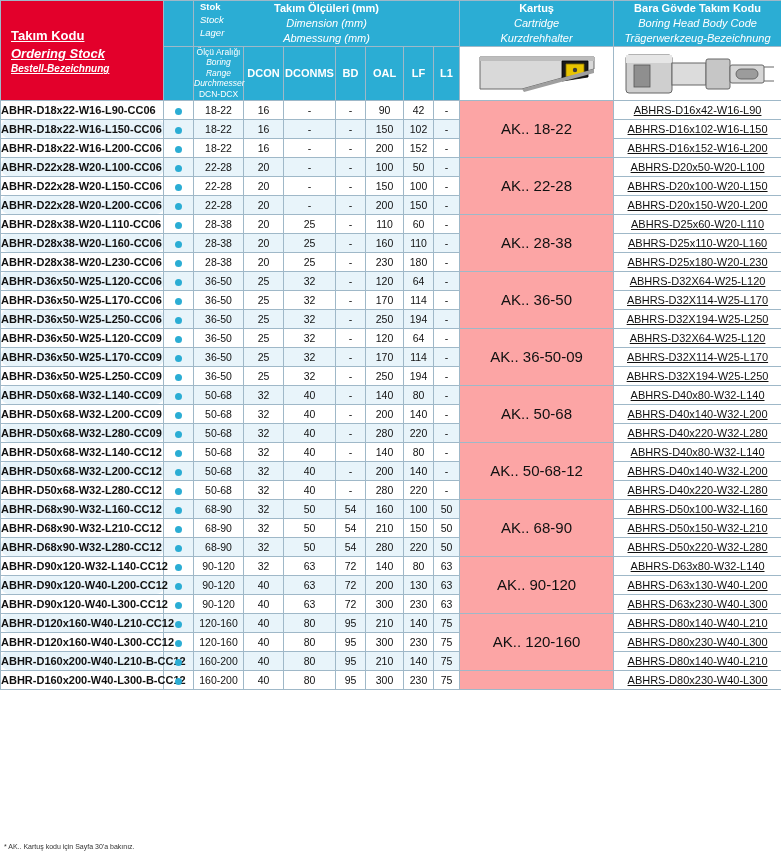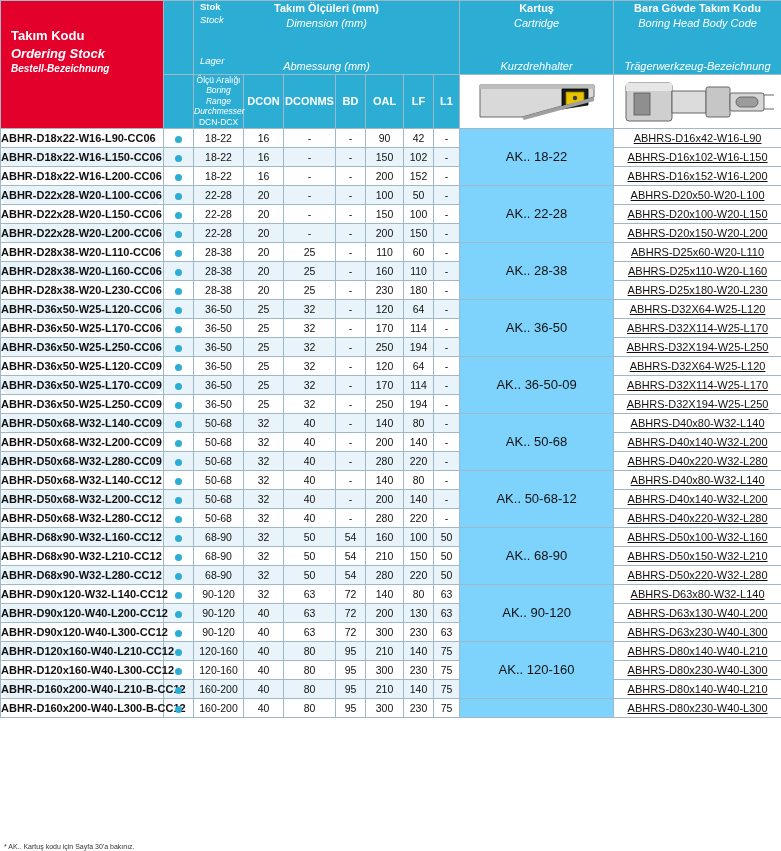--- a/index.html
+++ b/index.html
@@ -20,37 +20,38 @@
   .hdr-red {
     background:#e3002b;
     color:#ffffff;
     vertical-align:top;
     padding:0;
     position:relative;
   }
   .hdr-red-inner {
     padding:26px 8px 8px 10px;
     line-height:1.35;
+    text-decoration:underline;
   }
   .hdr-red .l1 { font-size:13px; font-weight:bold; }
   .hdr-red .l2 { font-size:13px; font-weight:bold; font-style:italic; }
   .hdr-red .l3 { font-size:10px; font-weight:bold; font-style:italic; }
 
   .hdr-blue {
     background:#2badd4;
     color:#ffffff;
     text-align:center;
     vertical-align:top;
     font-size:11px;
     line-height:1.35;
     padding:4px 2px;
   }
   .hdr-blue .t1 { font-weight:bold; }
   .hdr-blue .t2 { font-style:italic; }
-  .hdr-blue .t3 { font-style:italic;margin-top:28px; }
+  .hdr-blue .t3 { font-style:italic; }
   .hdr-blue.small { font-size:9.5px;padding-left:36px; }
 
   .hdr-sub {
     background:#2badd4;
     color:#ffffff;
     text-align:center;
     font-size:11px;
     font-weight:bold;
     padding:3px 0;
     vertical-align:middle;
@@ -80,21 +81,21 @@
   tr.alt td.dot { background:#e8f4fa; }
   .dotmark {
     display:inline-block; width:7px; height:7px; border-radius:50%;
     background:#2badd4;
   }
   td.num {
     text-align:center; font-size:10.5px; background:#ffffff; padding:3px 0;
   }
   tr.alt td.num { background:#e8f4fa; }
   td.cart {
-    text-align:center; font-size:13px; background:#7dd3fc; padding:3px 2px;
+    text-align:center; font-size:15px; background:#fca5a5; padding:3px 2px;
     white-space:nowrap;
   }
   td.body {
     text-align:center; font-size:11px; background:#ffffff; padding:3px 2px;
     white-space:nowrap;
     text-decoration:underline;
   }
   .footnote {
     position:absolute; left:4px; bottom:1px; font-size:7px; color:#333;
   }

